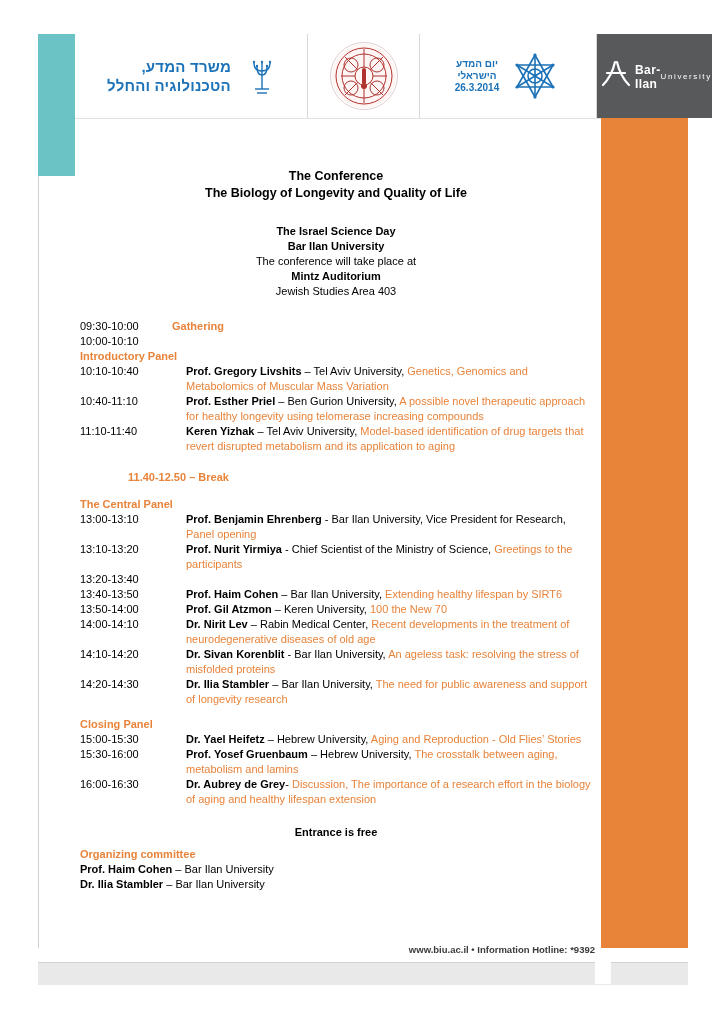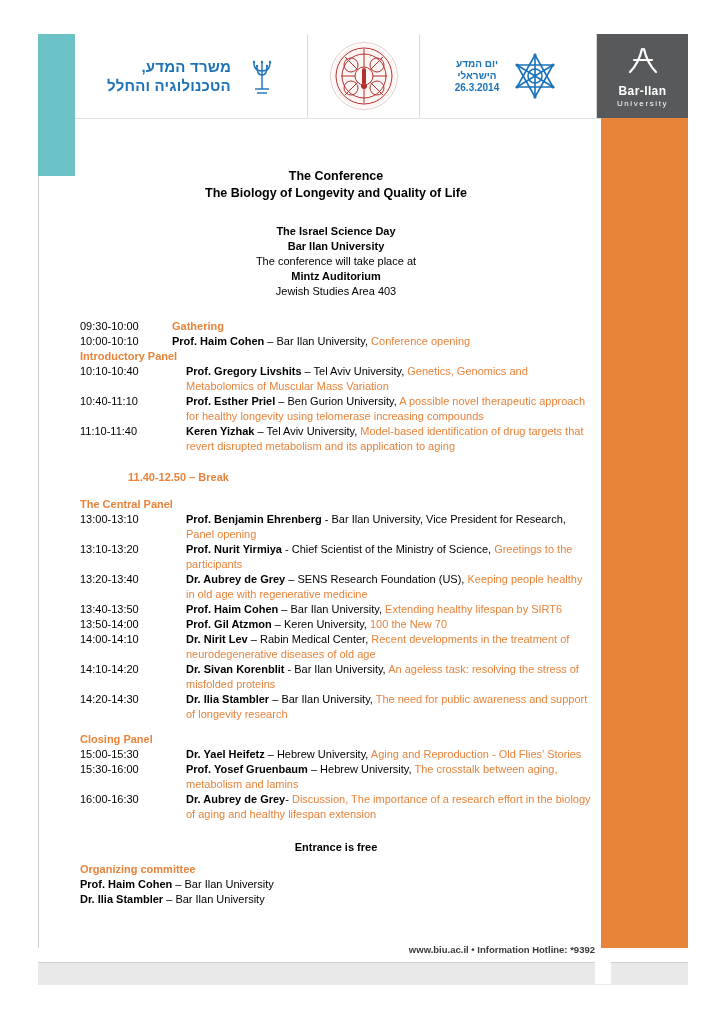--- a/index.html
+++ b/index.html
@@ -83,21 +83,21 @@
     direction: rtl;
     color: #1b72b8;
     font-weight: bold;
     font-size: 10px;
     line-height: 12px;
     text-align: center;
   }
   .sd-star { width: 52px; height: 52px; }
   .biu-inner {
     display: flex;
-    flex-direction: column;
+    flex-direction: row;
     align-items: center;
     justify-content: center;
     color: #ffffff;
   }
   .biu-name {
     font-size: 12px;
     font-weight: bold;
     letter-spacing: .4px;
     margin-top: 2px;
   }
@@ -357,21 +357,20 @@
     </div>
 
     <div class="sched">
       <div id="intro-rows">
           <div class="row">
             <div class="time">09:30-10:00</div>
             <div class="desc"><span class="orange bold">Gathering</span></div>
           </div>
           <div class="row">
             <div class="time">10:00-10:10</div>
-            <div class="desc"><span class="bold">Prof. Haim Cohen </span><span class="">– Bar Ilan University, </span><span class="orange">Conference opening</span></div>
           </div>
         </div>
       <div class="section-head">Introductory Panel</div>
       <div id="panel-rows">
           <div class="row">
             <div class="time">10:10-10:40</div>
             <div class="desc indent"><span class="bold">Prof. Gregory Livshits </span><span class="">– Tel Aviv University, </span><span class="orange">Genetics, Genomics and Metabolomics of Muscular Mass Variation</span></div>
           </div>
           <div class="row">
             <div class="time">10:40-11:10</div>
@@ -390,21 +389,20 @@
           <div class="row">
             <div class="time">13:00-13:10</div>
             <div class="desc indent"><span class="bold">Prof. Benjamin Ehrenberg </span><span class="">- Bar Ilan University, Vice President for Research, </span><span class="orange">Panel opening</span></div>
           </div>
           <div class="row">
             <div class="time">13:10-13:20</div>
             <div class="desc indent"><span class="bold">Prof. Nurit Yirmiya </span><span class="">- Chief Scientist of the Ministry of Science, </span><span class="orange">Greetings to the participants</span></div>
           </div>
           <div class="row">
             <div class="time">13:20-13:40</div>
-            <div class="desc indent"><span class="bold">Dr. Aubrey de Grey </span><span class="">– SENS Research Foundation (US), </span><span class="orange">Keeping people healthy in old age with regenerative medicine</span></div>
           </div>
           <div class="row">
             <div class="time">13:40-13:50</div>
             <div class="desc indent"><span class="bold">Prof. Haim Cohen </span><span class="">– Bar Ilan University, </span><span class="orange">Extending healthy lifespan by SIRT6</span></div>
           </div>
           <div class="row">
             <div class="time">13:50-14:00</div>
             <div class="desc indent"><span class="bold">Prof. Gil Atzmon </span><span class="">– Keren University, </span><span class="orange">100 the New 70</span></div>
           </div>
           <div class="row">

